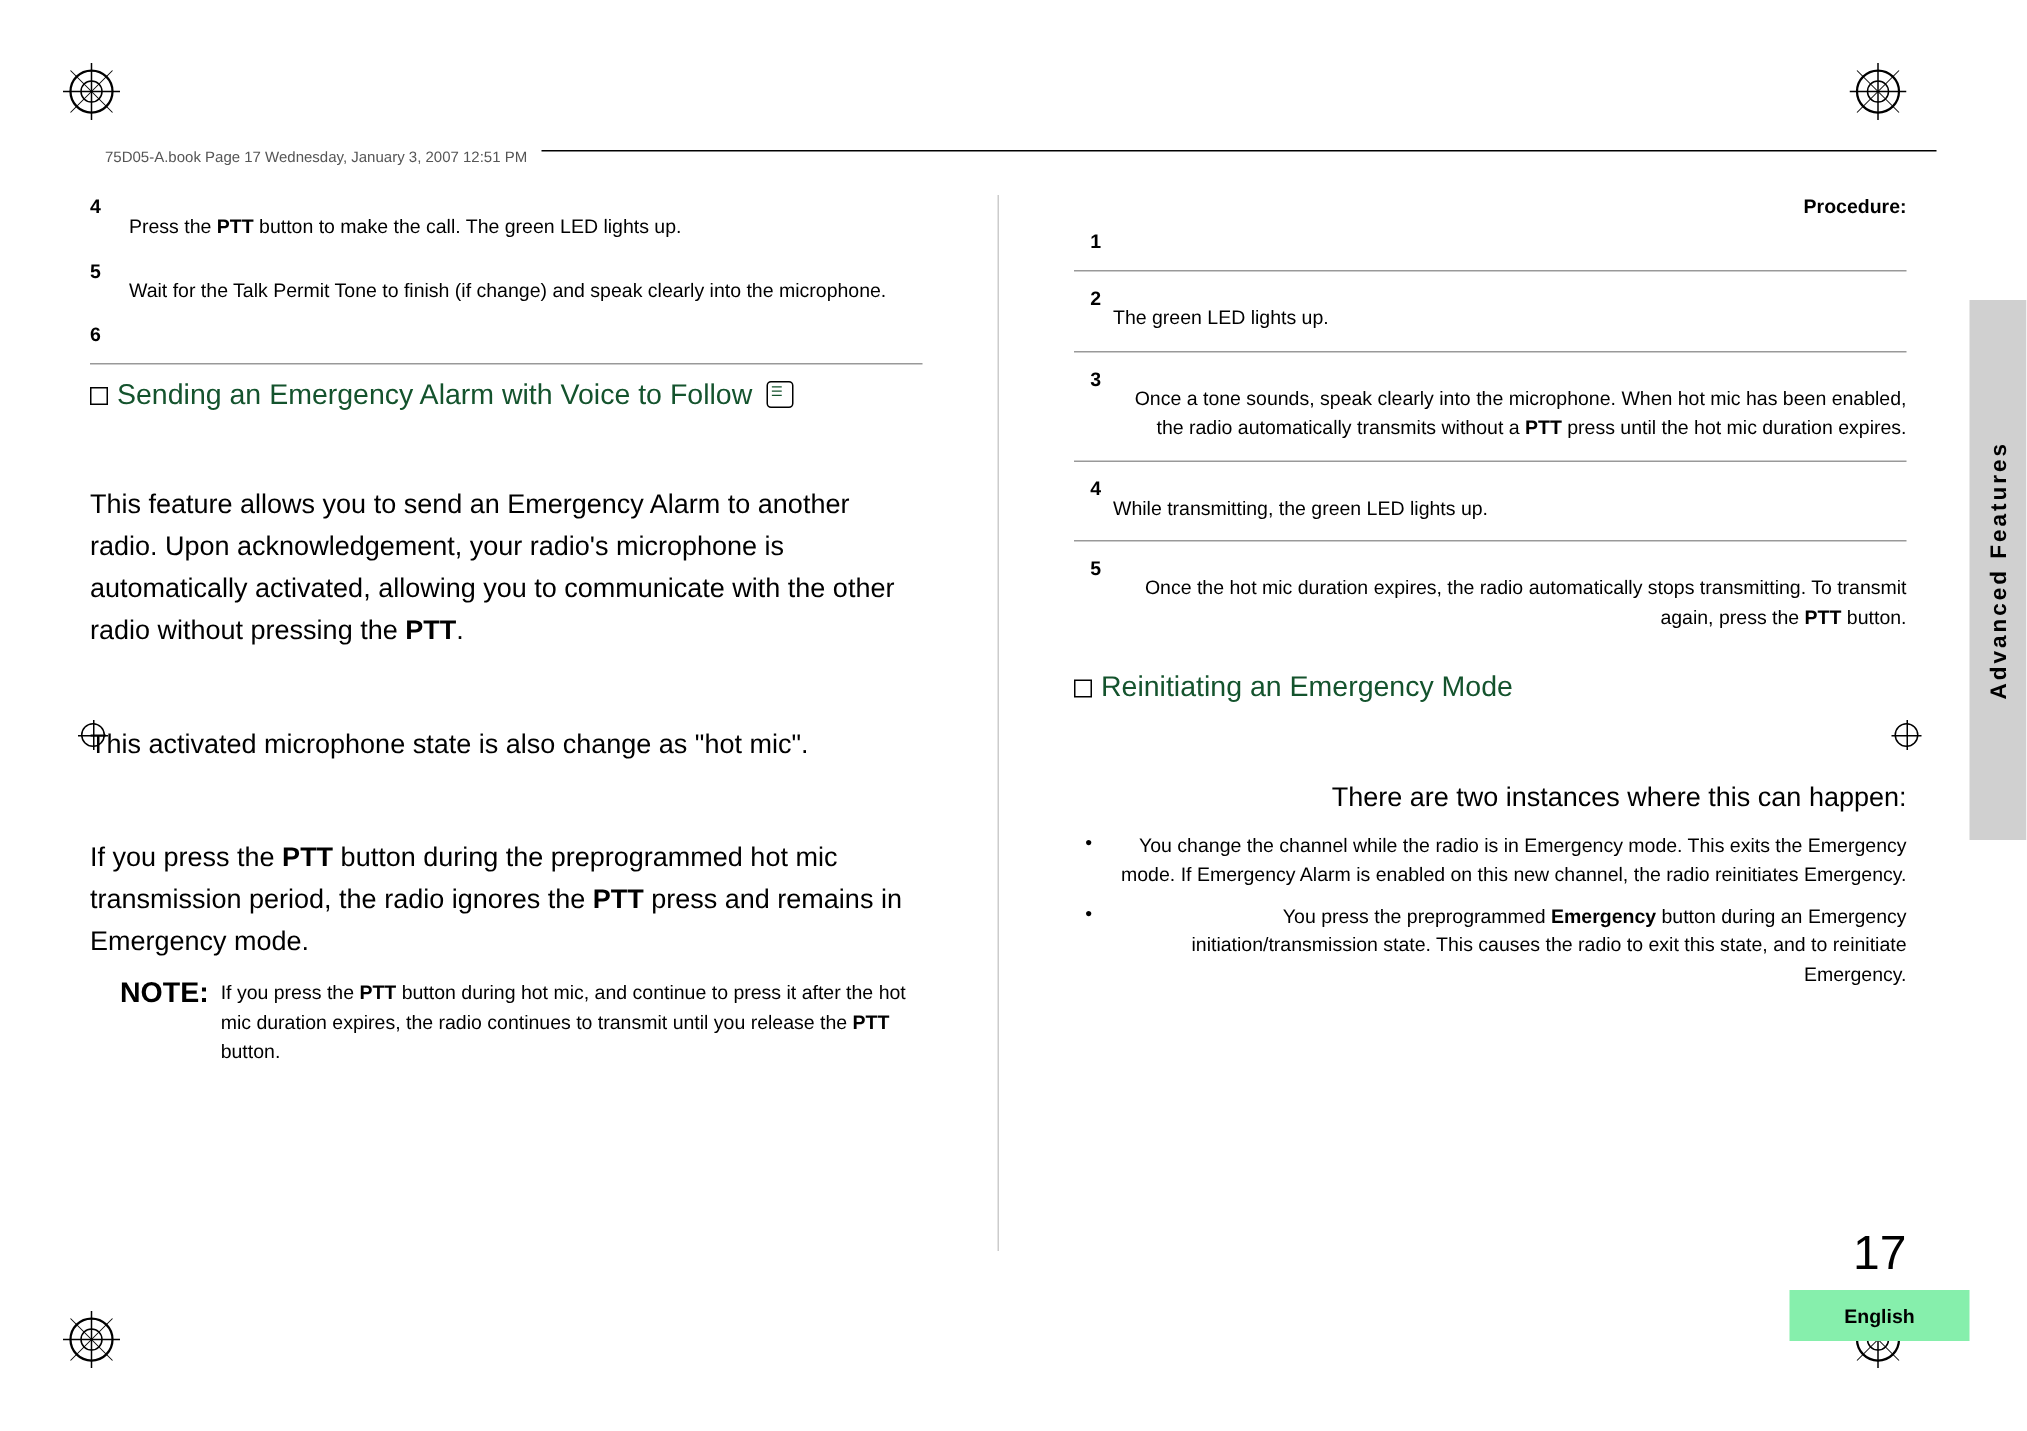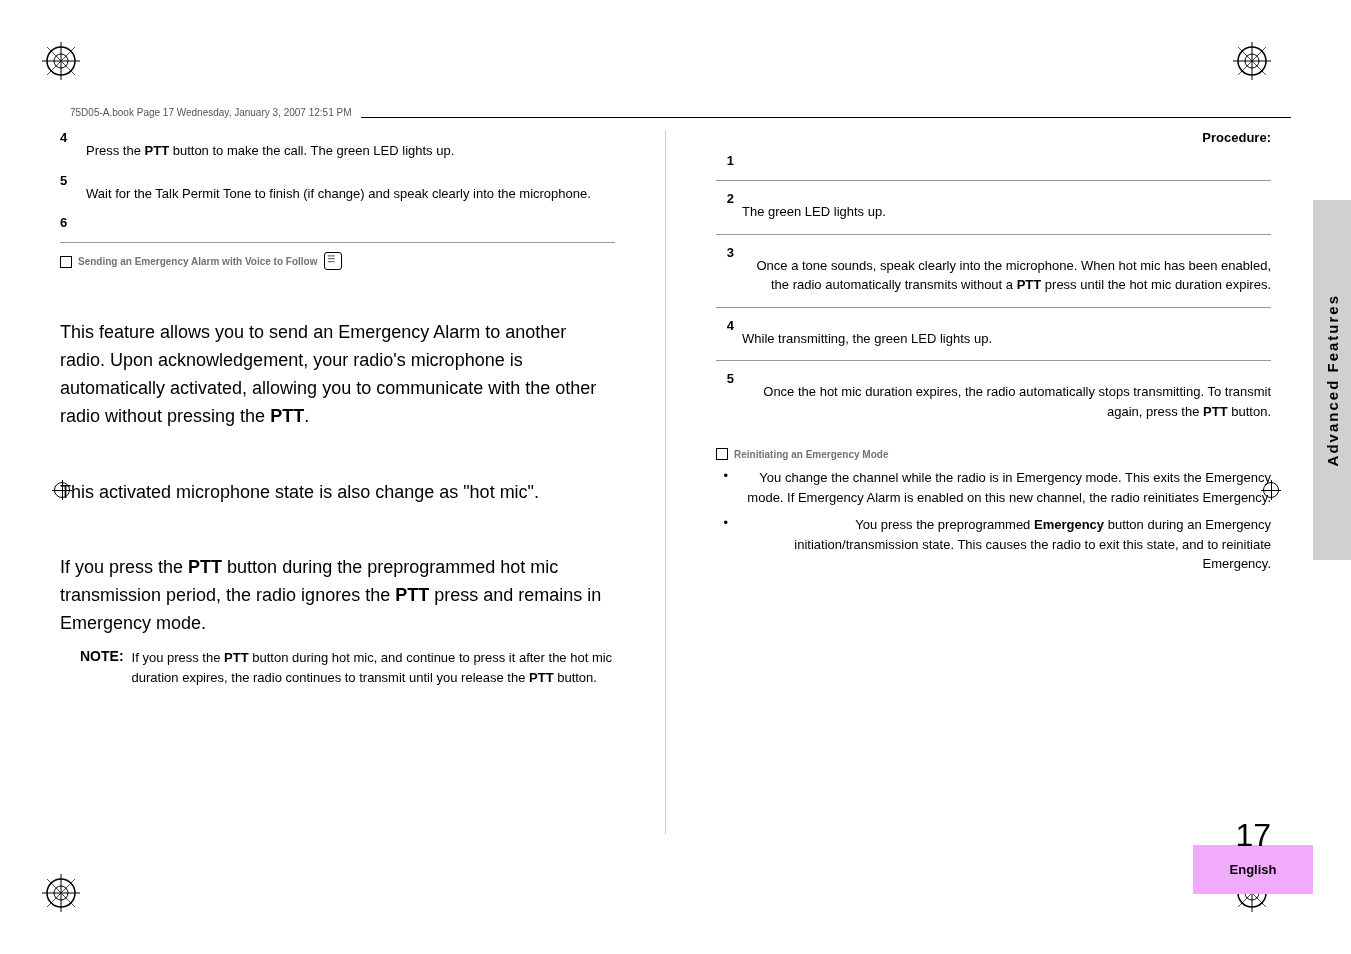--- a/index.html
+++ b/index.html
@@ -67,21 +67,21 @@
     }
 
     
     .header-bar {
       position: absolute;
       top: 100px;
       left: 60px;
       right: 60px;
       height: 18px;
       display: flex;
-      align-items: flex-end;
+      align-items: flex-start;
     }
     .header-text {
       font-size: 10px;
       color: #555;
       padding-left: 10px;
     }
     .header-line {
       flex: 1;
       height: 1px;
       background: #000;
@@ -108,22 +108,22 @@
       transform: rotate(180deg);
       letter-spacing: 2px;
     }
 
     
     .bottom-tab {
       position: absolute;
       bottom: 60px;
       right: 38px;
       width: 120px;
-      height: 49px;
-      background: #f0abfc;
+      height: 34px;
+      background: #86efac;
       display: flex;
       align-items: center;
       justify-content: center;
     }
     .bottom-tab-text {
       font-size: 13px;
       font-weight: bold;
       color: #000;
     }
 
@@ -194,42 +194,42 @@
       margin-bottom: 8px;
     }
     .section-icon {
       width: 12px;
       height: 12px;
       border: 1.5px solid #000;
       display: inline-block;
       flex-shrink: 0;
     }
     .section-title {
-      font-size: 10px;
-      font-weight: bold;
-      color: #737373;
+      font-size: 19px;
+      font-weight: normal;
+      color: #14532d;
     }
 
     .body-text {
       font-size: 18px;
       line-height: 1.55;
       margin-bottom: 8px;
       margin-top: 48px;
     }
     .body-text b {
       font-weight: bold;
     }
 
     .note-block {
       display: flex;
       gap: 8px;
       margin: 10px 0 10px 20px;
     }
     .note-label {
-      font-size: 14px;
+      font-size: 19px;
       font-weight: bold;
       white-space: nowrap;
     }
     .note-text {
       font-size: 13px;
       line-height: 1.5;
     }
     .note-text b {
       font-weight: bold;
     }
@@ -418,20 +418,21 @@
       </div>
 
       <br>
 
       
       <div class="section-heading">
         <span class="section-icon"></span>
         <span class="section-title">Reinitiating an Emergency Mode</span>
       </div>
 
+      <p class="body-text">There are two instances where this can happen:</p>
 
       <div class="bullet-item">
         <span class="bullet-dot">•</span>
         <span class="bullet-text">You change the channel while the radio is in Emergency mode. This exits the Emergency mode. If Emergency Alarm is enabled on this new channel, the radio reinitiates Emergency.</span>
       </div>
 
       <div class="bullet-item">
         <span class="bullet-dot">•</span>
         <span class="bullet-text">You press the preprogrammed <b>Emergency</b> button during an Emergency initiation/transmission state. This causes the radio to exit this state, and to reinitiate Emergency.</span>
       </div>

